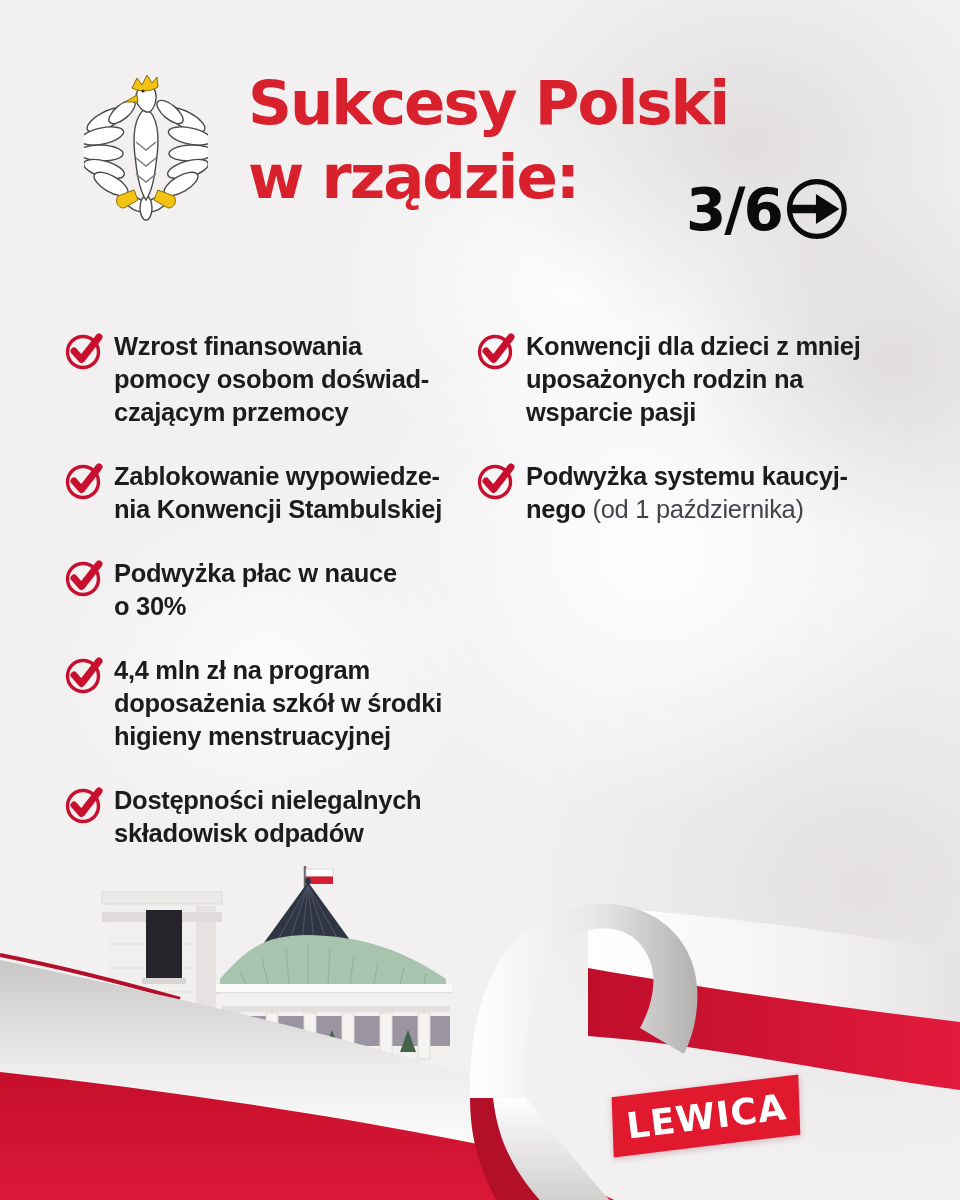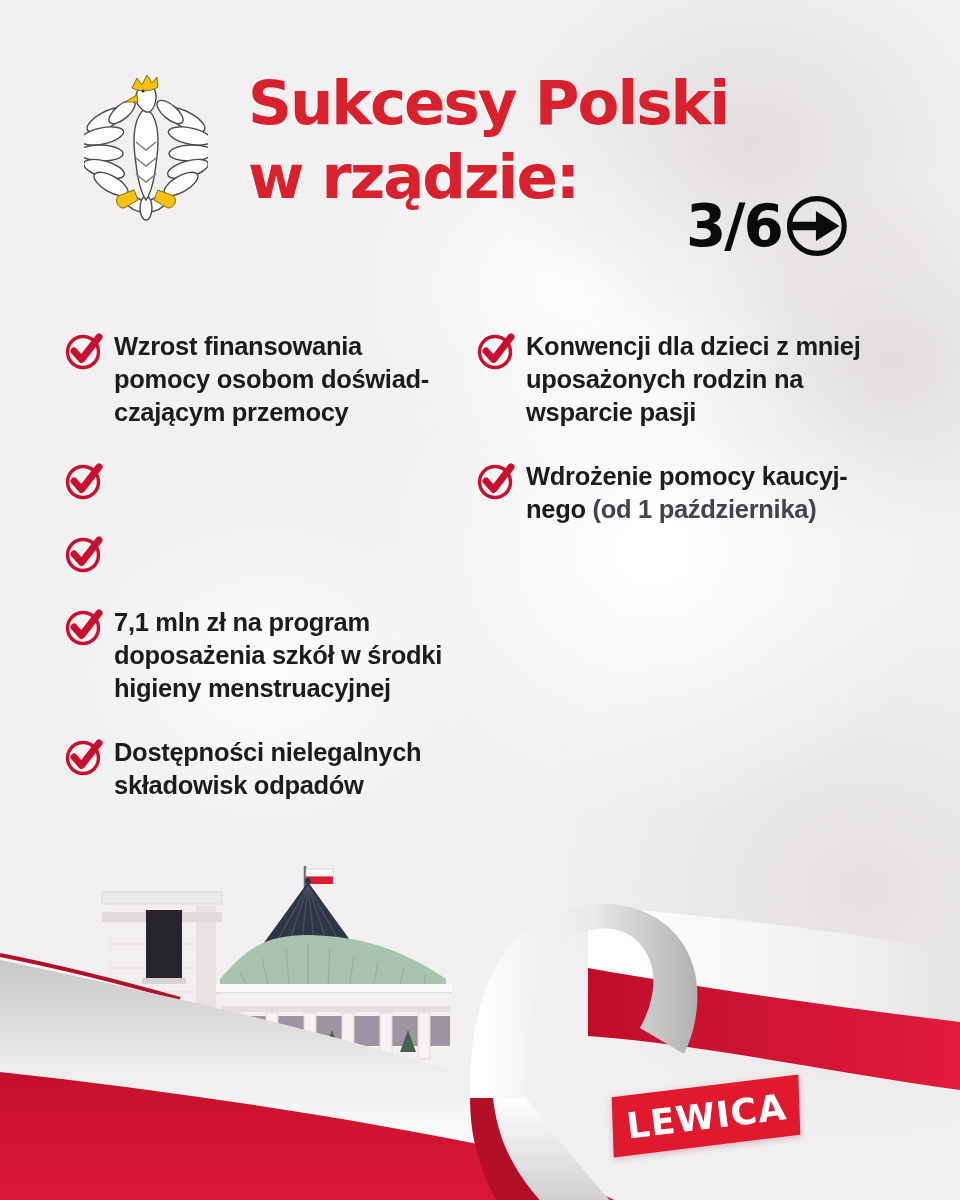--- a/index.html
+++ b/index.html
@@ -15,36 +15,36 @@
       radial-gradient(300px 240px at 28% 56%, rgba(255,255,255,.8), rgba(255,255,255,0) 70%),
       #f2f0f1;
   }
   .eagle{position:absolute;left:84px;top:68px;width:124px;height:156px;}
   .title{
     position:absolute;left:248px;top:66px;width:660px;
     font-family:"DejaVu Sans","Liberation Sans",sans-serif;
     font-weight:bold;font-size:61px;line-height:74px;letter-spacing:-2px;
     color:var(--title-red);
   }
-  .pagination{position:absolute;left:686px;top:192px;display:flex;align-items:center;gap:0;}
+  .pagination{position:absolute;left:686px;top:176px;display:flex;gap:0;}
   .pagination .num{
     font-family:"DejaVu Sans","Liberation Sans",sans-serif;
     font-weight:bold;font-size:58px;letter-spacing:-2px;color:#0b0b0c;
   }
   .col{position:absolute;top:330px;display:flex;flex-direction:column;}
   .col-left{left:64px;width:408px;}
   .col-right{left:476px;width:440px;}
   .item{display:flex;align-items:flex-start;margin-bottom:31px;}
   .item .ck{flex:0 0 44px;width:44px;height:44px;margin-right:6px;margin-top:-2px;}
   .item p{
     margin:0;white-space:pre-line;
     font-weight:bold;font-size:25.5px;line-height:33px;letter-spacing:-0.3px;
     color:var(--text-dark);
   }
-  .item p .note{font-weight:bold;color:#454349;}
+  .item p .note{font-weight:normal;color:#454349;}
   .scene{position:absolute;left:0;top:840px;width:960px;height:360px;}
   .lewica{
     position:absolute;left:612px;top:1086px;width:188px;height:60px;
     background:var(--lewica-red);
     transform:rotate(-7deg) skewX(-5deg);
     display:flex;align-items:center;justify-content:center;
     box-shadow:0 2px 6px rgba(120,20,35,.25);
   }
   .lewica span{
     font-family:"DejaVu Sans","Liberation Sans",sans-serif;
@@ -119,33 +119,37 @@
         </svg>
       <p>Wzrost finansowania
 pomocy osobom doświad-
 czającym przemocy</p>
     </div>
     <div class="item">
       <svg class="ck" viewBox="0 0 44 44">
           <circle cx="19" cy="24" r="15.5" fill="none" stroke="var(--check-red)" stroke-width="3.4"></circle>
           <path d="M10 23 L17.5 31.5 L35 9" fill="none" stroke="var(--check-red)" stroke-width="7" stroke-linecap="round" stroke-linejoin="round"></path>
         </svg>
-    </div>
-    <div class="item">
-      <svg class="ck" viewBox="0 0 44 44">
-          <circle cx="19" cy="24" r="15.5" fill="none" stroke="var(--check-red)" stroke-width="3.4"></circle>
-          <path d="M10 23 L17.5 31.5 L35 9" fill="none" stroke="var(--check-red)" stroke-width="7" stroke-linecap="round" stroke-linejoin="round"></path>
-        </svg>
-    </div>
-    <div class="item">
-      <svg class="ck" viewBox="0 0 44 44">
-          <circle cx="19" cy="24" r="15.5" fill="none" stroke="var(--check-red)" stroke-width="3.4"></circle>
-          <path d="M10 23 L17.5 31.5 L35 9" fill="none" stroke="var(--check-red)" stroke-width="7" stroke-linecap="round" stroke-linejoin="round"></path>
-        </svg>
-      <p>7,1 mln zł na program
+      <p>Zablokowanie wypowiedze-
+nia Konwencji Stambulskiej</p>
+    </div>
+    <div class="item">
+      <svg class="ck" viewBox="0 0 44 44">
+          <circle cx="19" cy="24" r="15.5" fill="none" stroke="var(--check-red)" stroke-width="3.4"></circle>
+          <path d="M10 23 L17.5 31.5 L35 9" fill="none" stroke="var(--check-red)" stroke-width="7" stroke-linecap="round" stroke-linejoin="round"></path>
+        </svg>
+      <p>Podwyżka płac w nauce
+o 30%</p>
+    </div>
+    <div class="item">
+      <svg class="ck" viewBox="0 0 44 44">
+          <circle cx="19" cy="24" r="15.5" fill="none" stroke="var(--check-red)" stroke-width="3.4"></circle>
+          <path d="M10 23 L17.5 31.5 L35 9" fill="none" stroke="var(--check-red)" stroke-width="7" stroke-linecap="round" stroke-linejoin="round"></path>
+        </svg>
+      <p>4,4 mln zł na program
 doposażenia szkół w środki
 higieny menstruacyjnej</p>
     </div>
     <div class="item">
       <svg class="ck" viewBox="0 0 44 44">
           <circle cx="19" cy="24" r="15.5" fill="none" stroke="var(--check-red)" stroke-width="3.4"></circle>
           <path d="M10 23 L17.5 31.5 L35 9" fill="none" stroke="var(--check-red)" stroke-width="7" stroke-linecap="round" stroke-linejoin="round"></path>
         </svg>
       <p>Dostępności nielegalnych
 składowisk odpadów</p>
@@ -160,21 +164,21 @@
         </svg>
       <p>Konwencji dla dzieci z mniej
 uposażonych rodzin na
 wsparcie pasji</p>
     </div>
     <div class="item">
       <svg class="ck" viewBox="0 0 44 44">
           <circle cx="19" cy="24" r="15.5" fill="none" stroke="var(--check-red)" stroke-width="3.4"></circle>
           <path d="M10 23 L17.5 31.5 L35 9" fill="none" stroke="var(--check-red)" stroke-width="7" stroke-linecap="round" stroke-linejoin="round"></path>
         </svg>
-      <p><span>Wdrożenie pomocy kaucyj-
+      <p><span>Podwyżka systemu kaucyj-
 nego </span><span class="note">(od 1 października)</span></p>
     </div>
   </div>
 
   <svg class="scene" viewBox="0 840 960 360">
     <defs>
       <linearGradient id="gWhiteL" x1="0" y1="0" x2="0" y2="1">
         <stop offset="0" stop-color="#c9c6c6"></stop>
           <stop offset="0.55" stop-color="#eeecec"></stop>
           <stop offset="1" stop-color="#ffffff"></stop>

